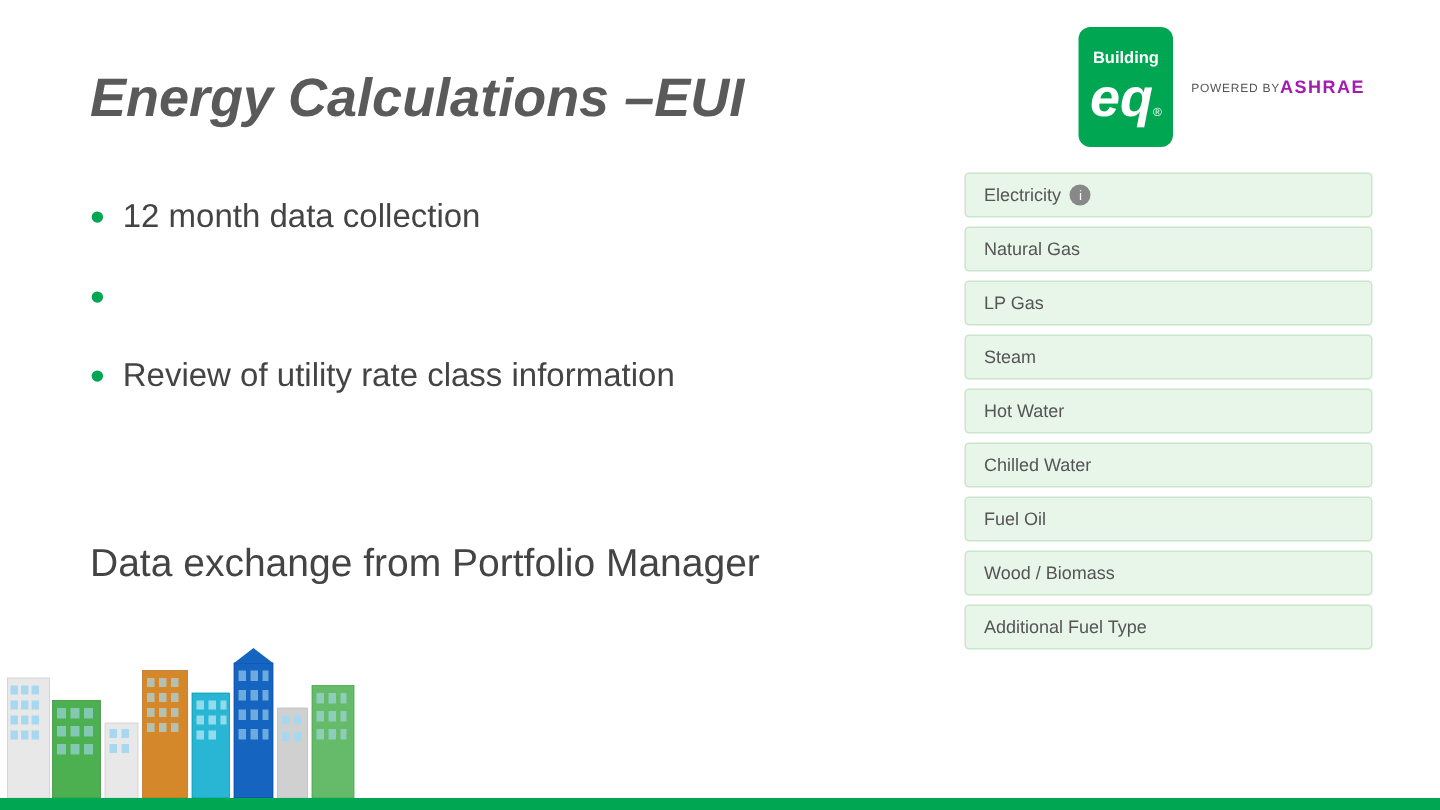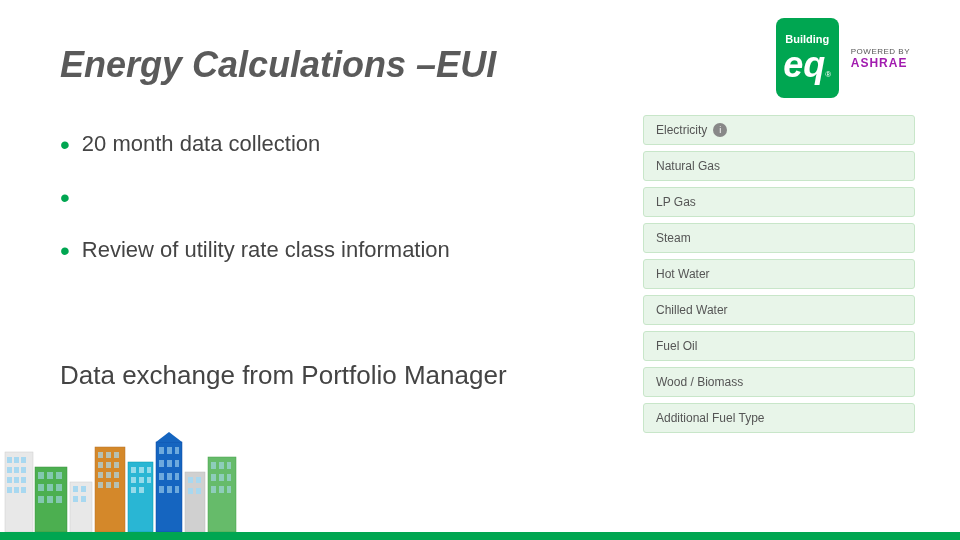--- a/index.html
+++ b/index.html
@@ -69,21 +69,22 @@
     }
 
     .logo-registered {
       font-size: 8px;
       align-self: flex-end;
       margin-bottom: 4px;
     }
 
     .logo-ashrae {
       display: flex;
-      flex-direction: column;
+      flex-direction: row;
+      align-items: center;
       margin-left: 4px;
     }
 
     .powered-by {
       font-size: 8px;
       color: #555;
       text-transform: uppercase;
       letter-spacing: 0.5px;
     }
 
@@ -203,21 +204,21 @@
     </div>
     <div class="logo-ashrae">
       <span class="powered-by">POWERED BY</span>
       <span class="ashrae-logo">ASHRAE</span>
     </div>
   </div>
 
   <div class="bullets">
     <div class="bullet-item">
       <span class="bullet-dot">•</span>
-      <span class="bullet-text">20 month data collection</span>
+      <span class="bullet-text">12 month data collection</span>
     </div>
     <div class="bullet-item">
       <span class="bullet-dot">•</span>
     </div>
     <div class="bullet-item">
       <span class="bullet-dot">•</span>
       <span class="bullet-text">Review of utility rate class information</span>
     </div>
   </div>
 

